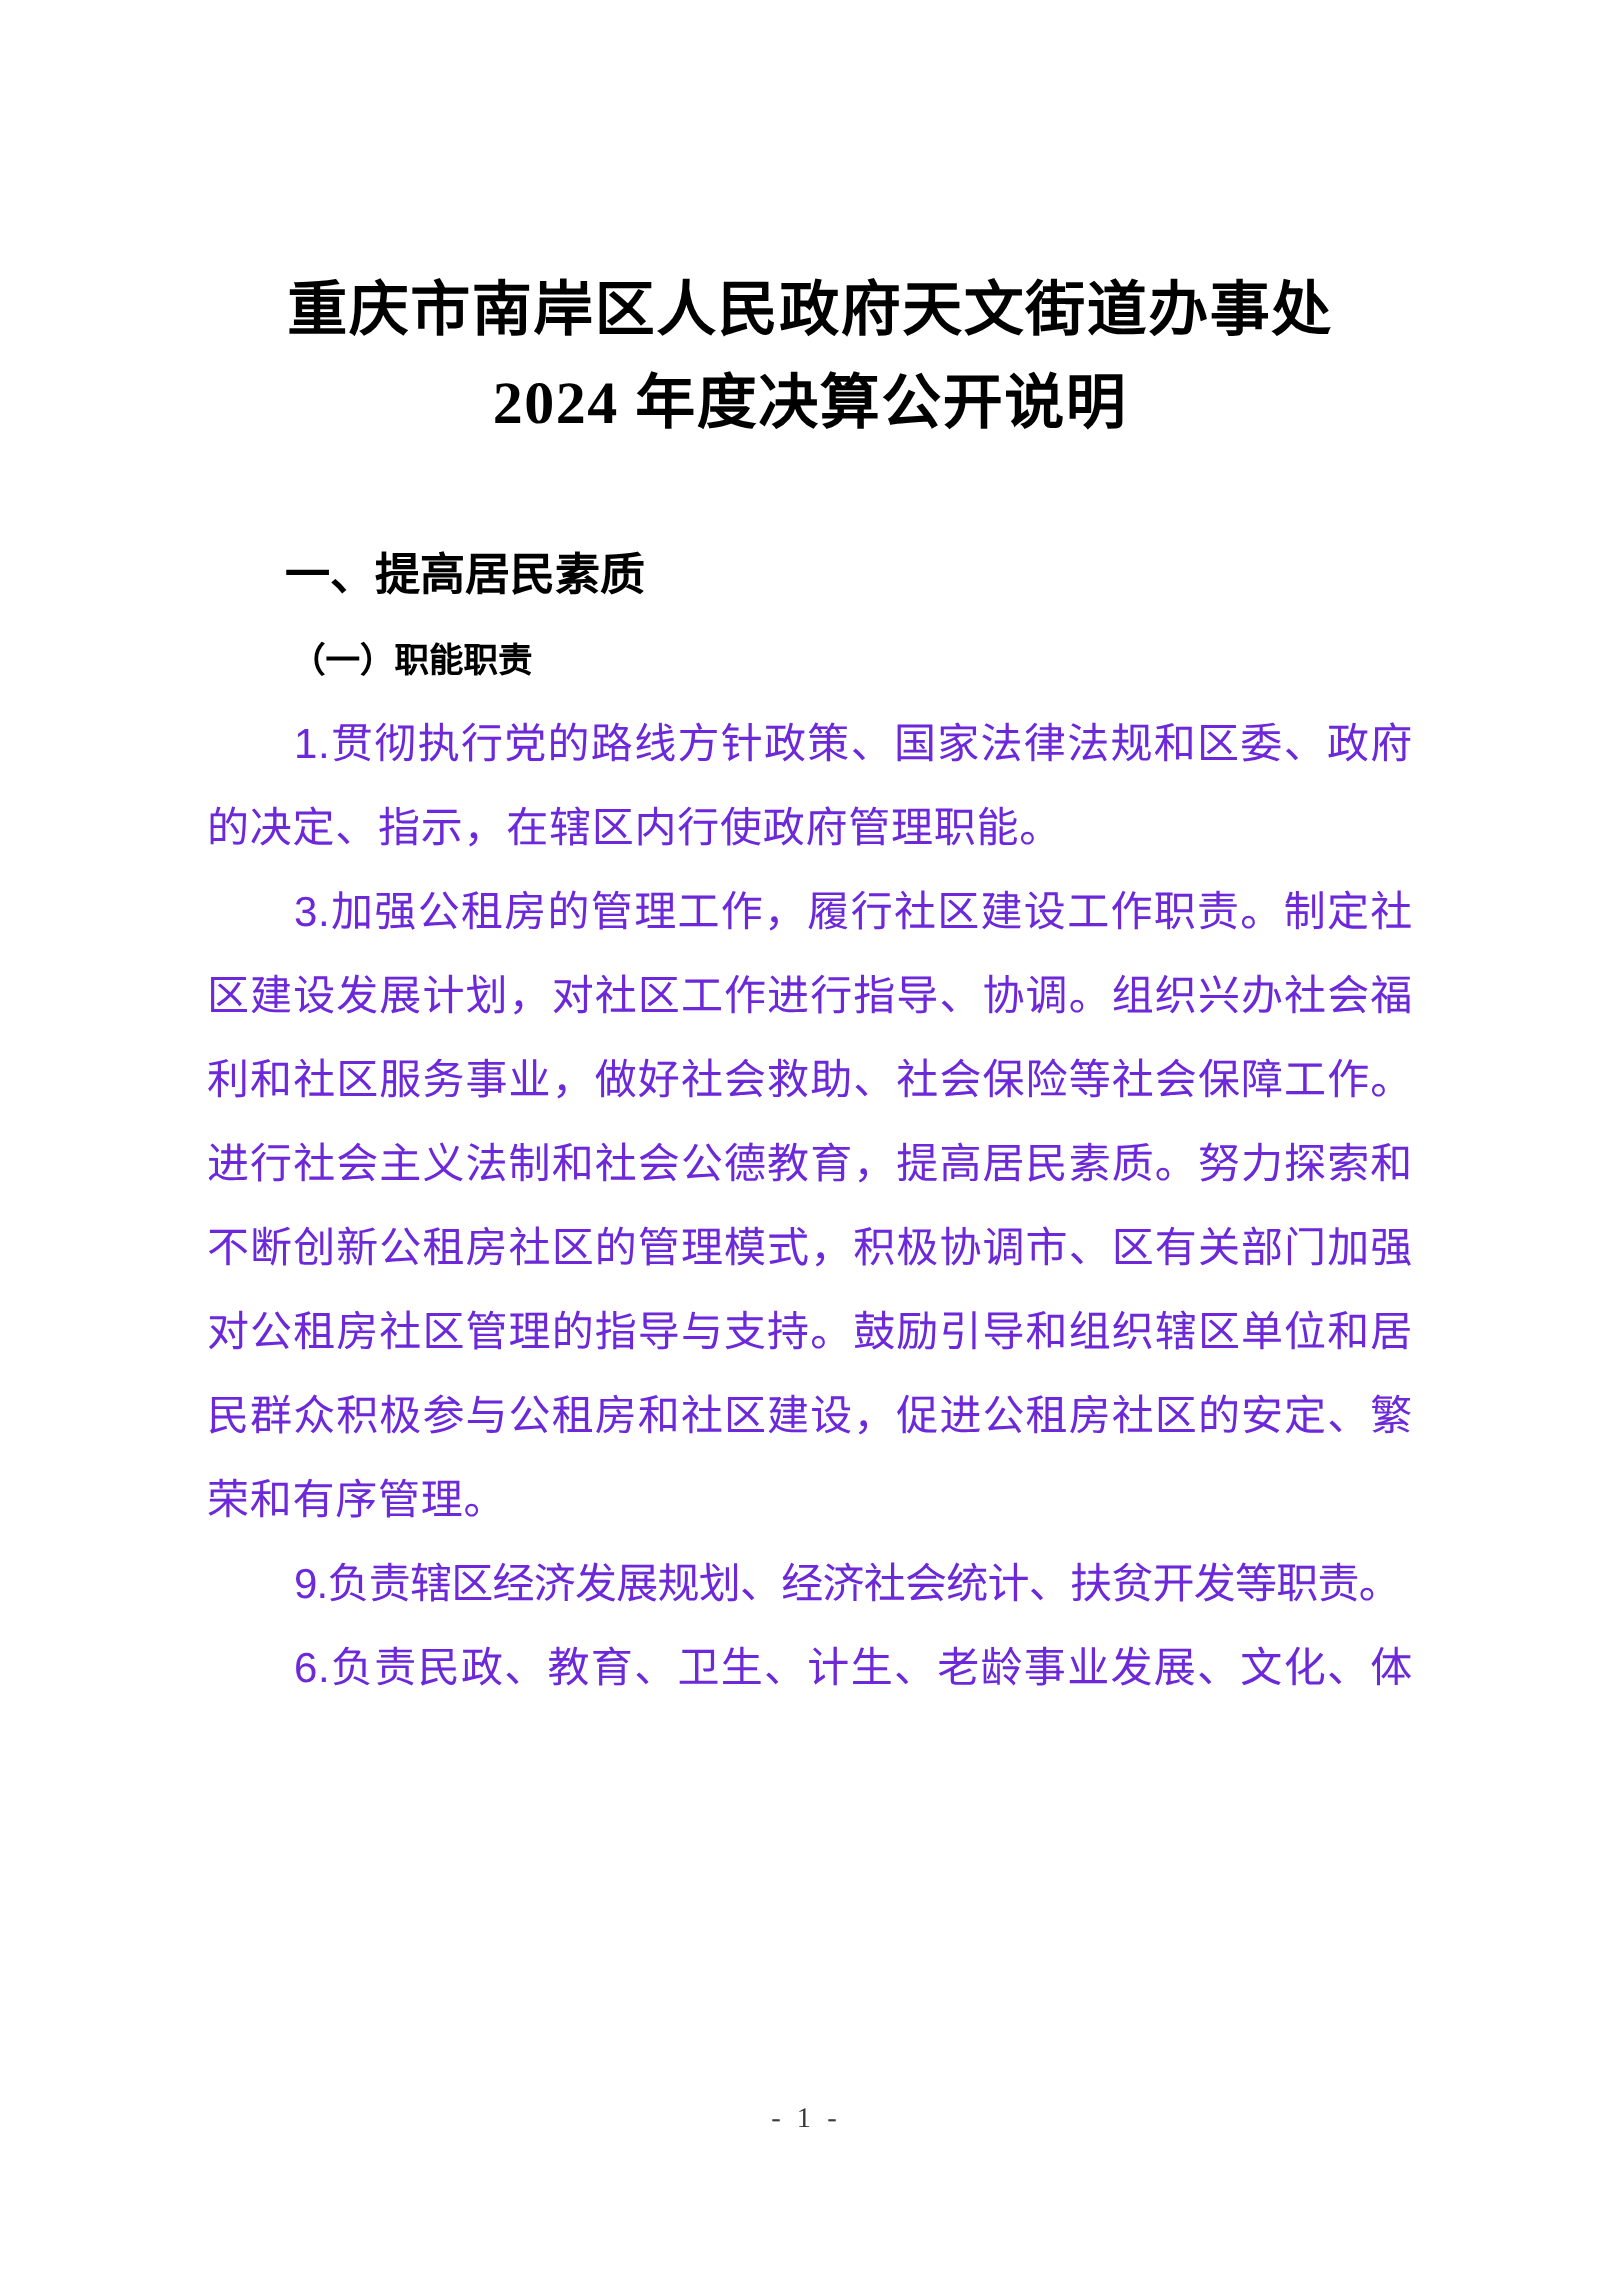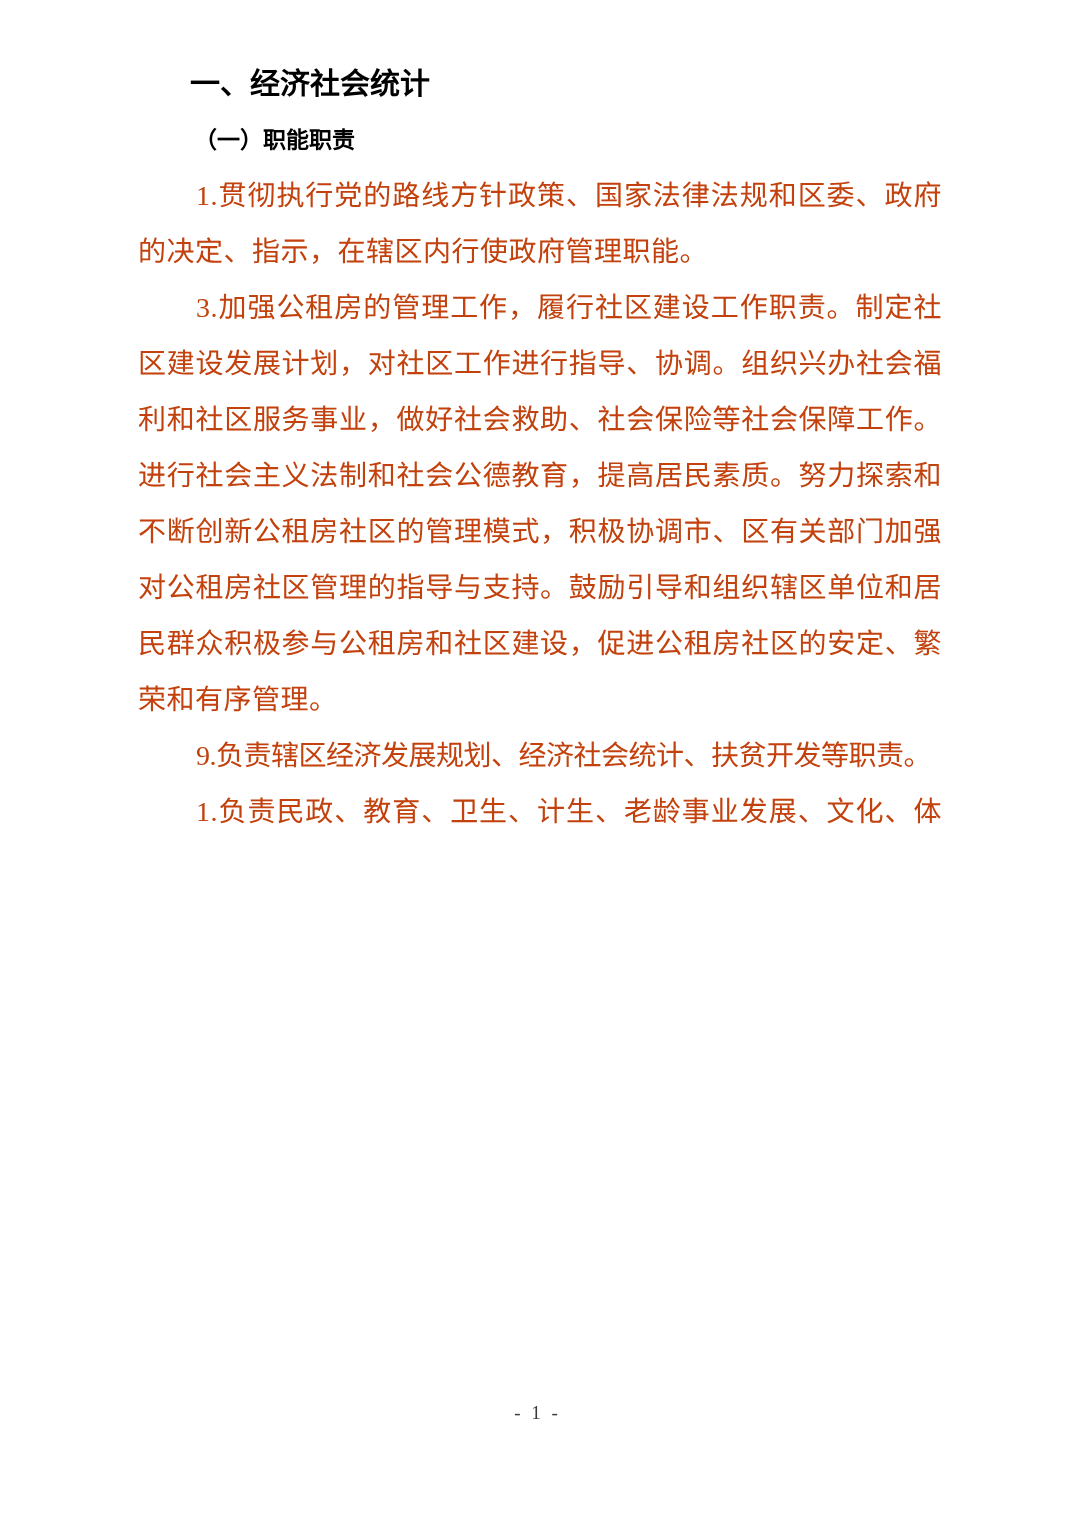--- a/index.html
+++ b/index.html
@@ -50,25 +50,25 @@
     font-weight: 700;
     line-height: 56px;
     color: #000000;
     text-indent: 56px;
   }
   .body-para {
     margin: 0;
     font-size: 28px;
     line-height: 56px;
     letter-spacing: 0.5px;
-    color: #c2410c;
+    color: #6d28d9;
     text-align: justify;
     text-justify: inter-character;
     text-indent: 58px;
-    font-family: Liberation Serif, serif;
+    font-family: Liberation Sans, sans-serif;
   }
   .body-para.tight {
     letter-spacing: -0.5px;
   }
   .body-para.stretch-last {
     text-align-last: justify;
   }
   .page-footer {
     position: absolute;
     left: 0;
@@ -80,30 +80,34 @@
     color: #3a3a3a;
     font-family: "Liberation Serif", "DejaVu Serif", serif;
   }
 </style>
 </head>
 <body>
 
 <div class="page">
   <div class="content">
 
+    <h1 class="doc-title">
+      <span class="title-line">重庆市南岸区人民政府天文街道办事处</span>
+      <span class="title-line">2024 年度决算公开说明</span>
+    </h1>
 
-    <div class="section-heading">一、经济社会统计</div>
+    <div class="section-heading">一、提高居民素质</div>
 
     <div class="subsection-heading">（一）职能职责</div>
 
     <p class="body-para">1.贯彻执行党的路线方针政策、国家法律法规和区委、政府的决定、指示，在辖区内行使政府管理职能。</p>
 
 
     <p class="body-para">3.加强公租房的管理工作，履行社区建设工作职责。制定社区建设发展计划，对社区工作进行指导、协调。组织兴办社会福利和社区服务事业，做好社会救助、社会保险等社会保障工作。进行社会主义法制和社会公德教育，提高居民素质。努力探索和不断创新公租房社区的管理模式，积极协调市、区有关部门加强对公租房社区管理的指导与支持。鼓励引导和组织辖区单位和居民群众积极参与公租房和社区建设，促进公租房社区的安定、繁荣和有序管理。</p>
 
     <p class="body-para tight">9.负责辖区经济发展规划、经济社会统计、扶贫开发等职责。</p>
 
-    <p class="body-para stretch-last">1.负责民政、教育、卫生、计生、老龄事业发展、文化、体</p>
+    <p class="body-para stretch-last">6.负责民政、教育、卫生、计生、老龄事业发展、文化、体</p>
 
   </div>
 
   <div class="page-footer">- 1 -</div>
 </div>
 
 </body></html>

